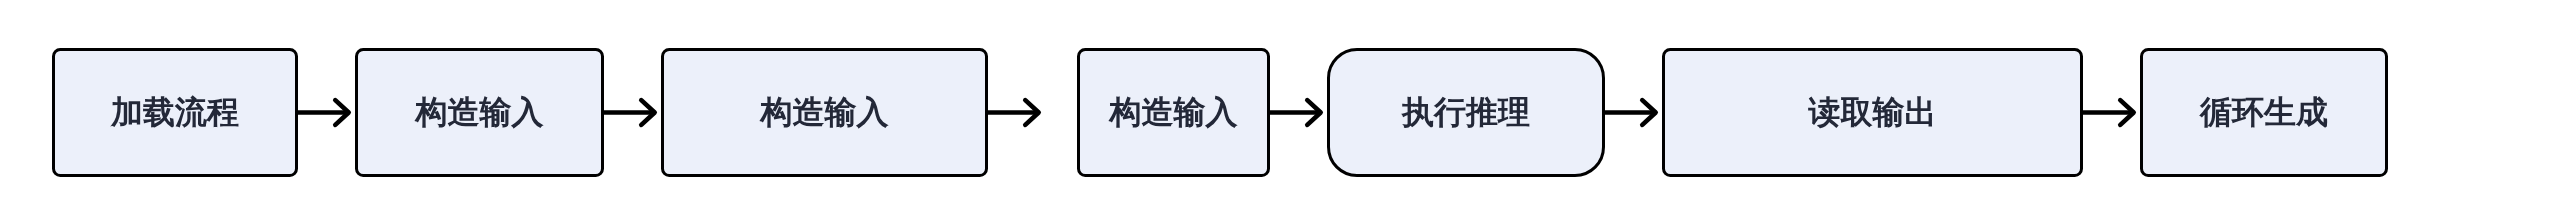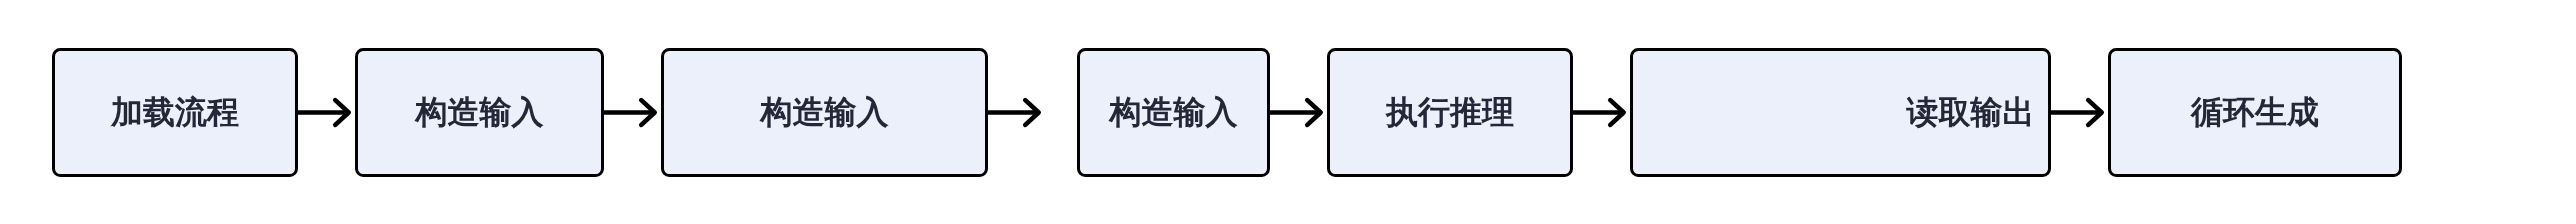--- a/index.html
+++ b/index.html
@@ -53,23 +53,23 @@
   }
   .node-label.line2 {
     margin-top: 6.2px;
   }
 
   
   .n1 { width: 246px; }
   .n2 { width: 249px; }
   .n3 { width: 327px; }
   .n4 { width: 193px; margin-left: 32px; }
-  .n5 { width: 246px; }
-  .n6 { width: 421px; align-items: flex-end; }
-  .n7 { width: 294px; }
+  .n5 { width: 278px; border-radius: 30px; }
+  .n6 { width: 421px; }
+  .n7 { width: 248px; }
 
   .edge {
     position: relative;
     flex: 0 0 auto;
     width: 57px;
     height: 129px;
   }
   .edge svg {
     position: absolute;
     left: 0;

